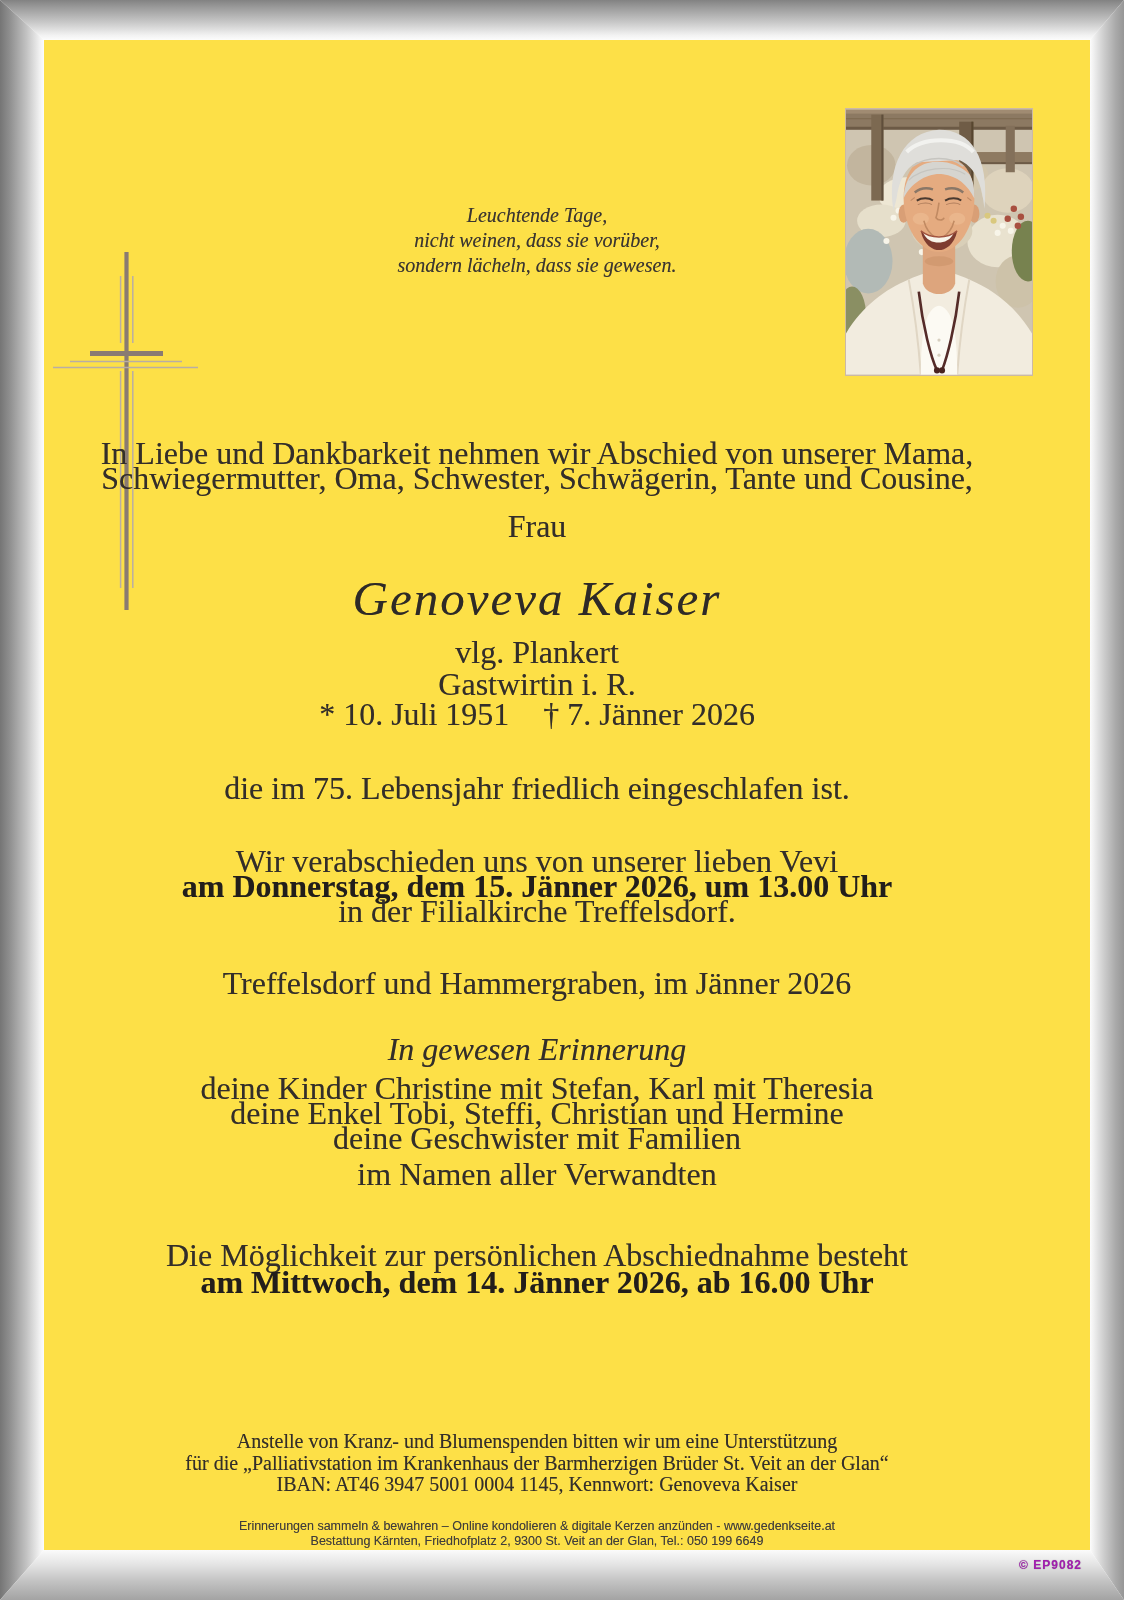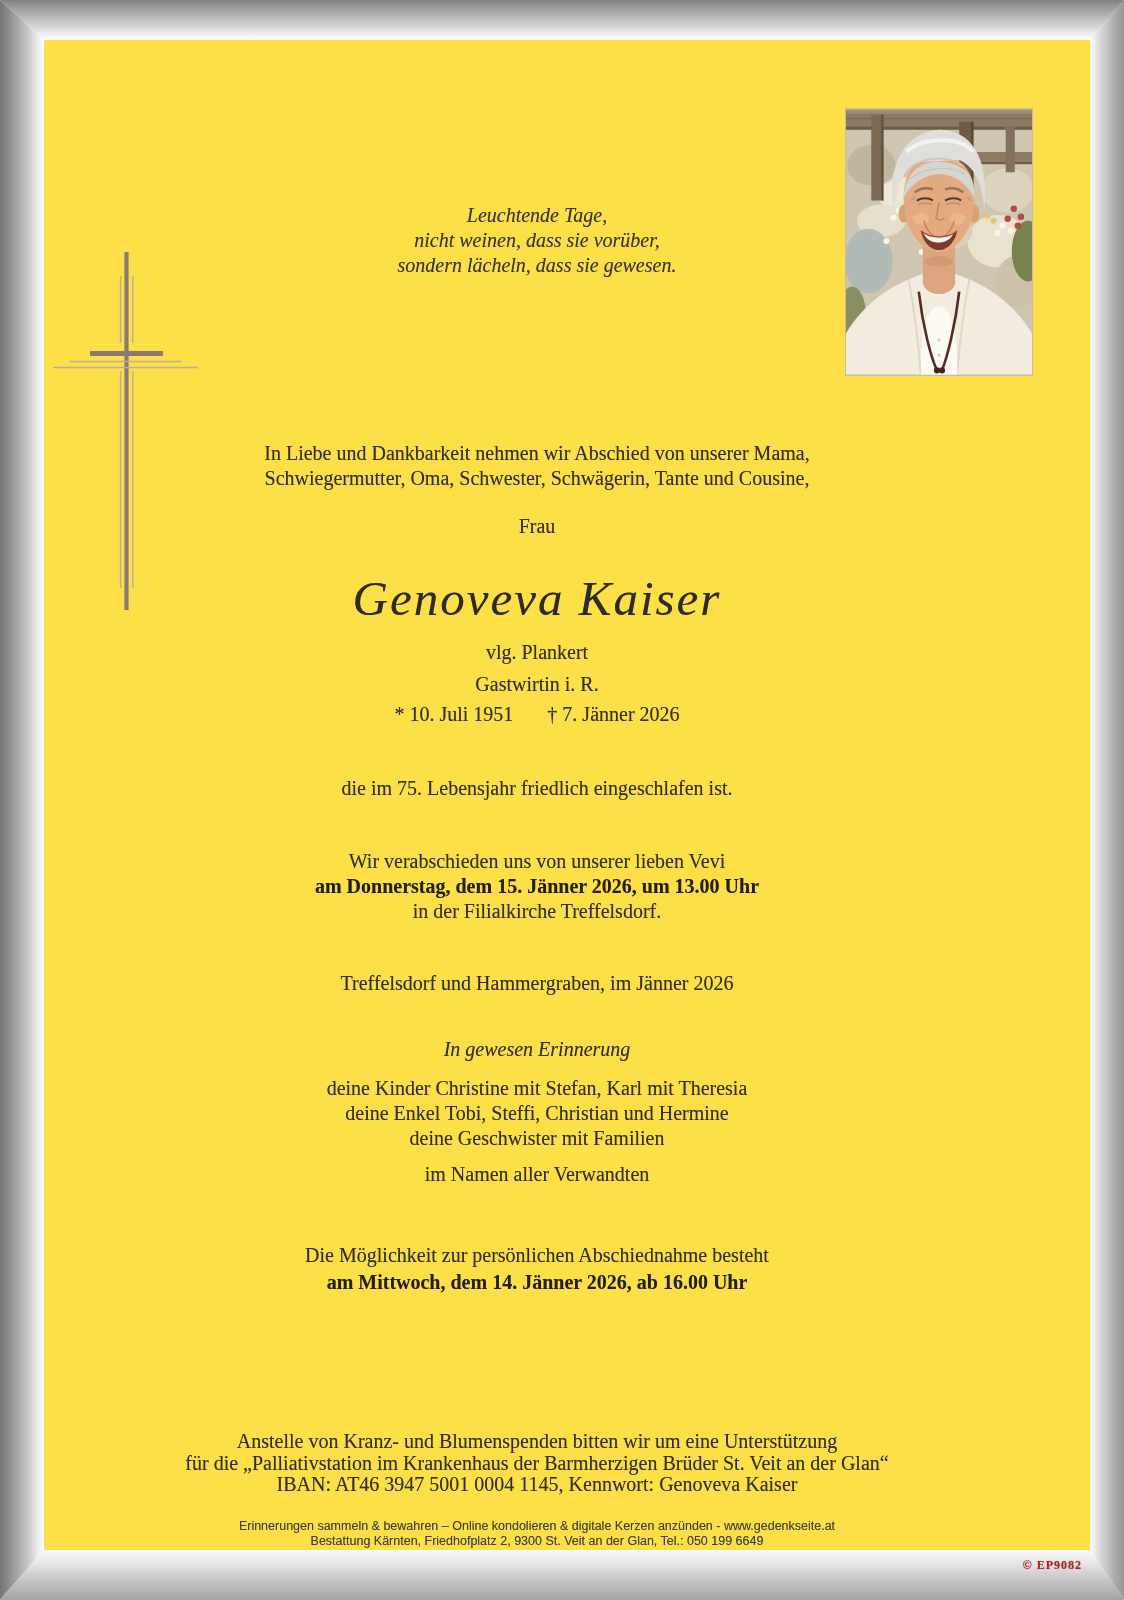--- a/index.html
+++ b/index.html
@@ -25,30 +25,30 @@
     background:linear-gradient(to left,#969696 0%,#aaaaaa 25%,#d0d0d0 62%,#f3f3f3 92%,#fcfcfc 100%);
     clip-path:polygon(100% 0,100% 100%,0 1550px,0 40px);
   }
   .frame-bottom{
     left:0;top:1550px;width:1124px;height:50px;
     background:linear-gradient(to bottom,#fbfbfb 0%,#e3e3e3 30%,#c3c3c3 62%,#a3a3a3 100%);
     clip-path:polygon(44px 0,1090px 0,100% 100%,0 100%);
   }
   .frame-code{
     position:absolute;top:1558px;right:42px;
-    font-family:Liberation Serif, serif;
-    font-size:12px;font-weight:bold;color:#b91c1c;letter-spacing:1px;
+    font-family:Liberation Sans, sans-serif;
+    font-size:12px;font-weight:bold;color:#a21caf;letter-spacing:1px;
     text-shadow:0 0 1px rgba(80,80,80,.6);
   }
   
   .page{position:absolute;left:44px;top:40px;width:1046px;height:1510px;background:#fde047;}
   
   .tb{
     position:absolute;left:0;width:986px;text-align:center;
-    color:#332e2a;font-size:20px;line-height:25px;
+    color:#332e2a;font-size:32px;line-height:25px;
     text-shadow:0 0 .5px rgba(51,46,42,.45);
   }
   .italic{font-style:italic;}
   .bold{font-weight:bold;color:#221e1b;}
   .quote{font-size:20px;font-style:italic;line-height:25px;color:#3a3531;}
   .name{
     font-size:49px;font-style:italic;line-height:1;
     letter-spacing:2px;color:#2e2a27;
   }
   .small{font-size:20px;line-height:21.5px;}

